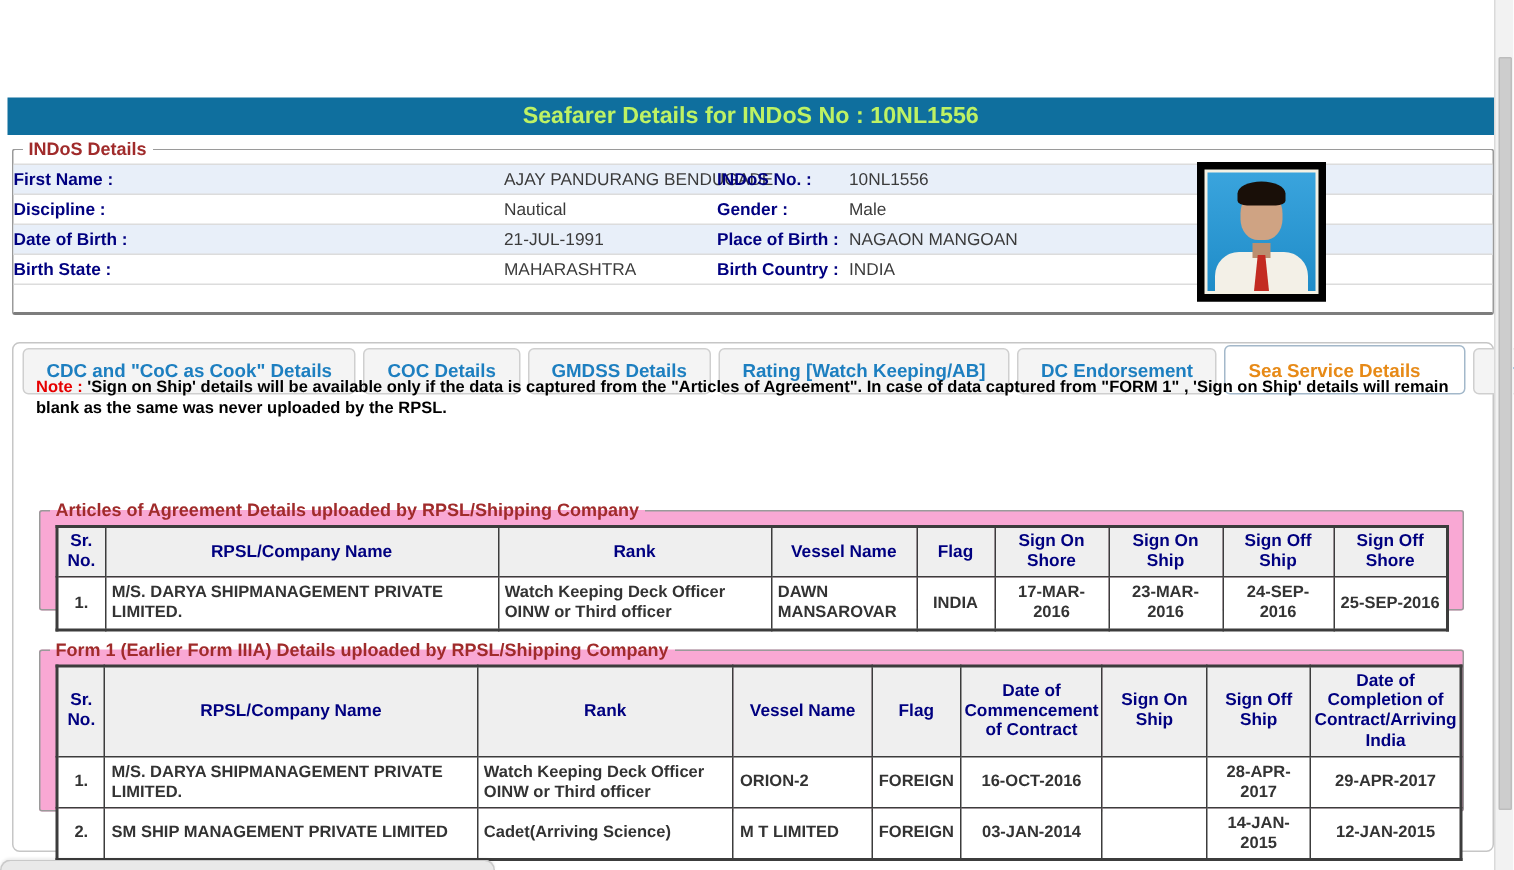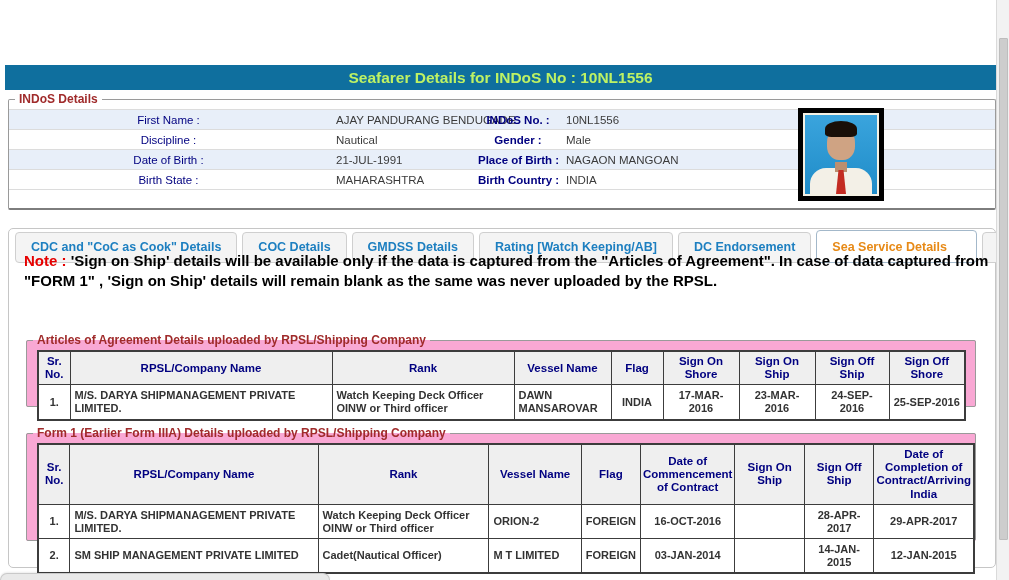--- a/index.html
+++ b/index.html
@@ -26,23 +26,23 @@
     position:absolute; left:8px; top:92px; width:988px; height:118px;
     border-bottom:2px solid #7d7d7d;
   }
   
   .drows { margin-top:3px; border-top:1px solid #dcdcdc; }
   .drow {
     display:flex; align-items:center; height:20px;
     border-bottom:1px solid #dcdcdc; font-size:11.5px;
   }
   .drow.alt { background:#e8eff9; }
-  .drow .lbl1 { width:327px; text-align:center; padding-right:8px; font-weight:normal; color:#000080; }
+  .drow .lbl1 { width:327px; text-align:left; padding-right:8px; font-weight:bold; color:#000080; }
   .drow .val1 { width:142px; color:#3b3b3b; white-space:nowrap; }
-  .drow .lbl2 { width:88px;  text-align:center; padding-right:8px; font-weight:bold; color:#000080; white-space:nowrap; }
+  .drow .lbl2 { width:88px;  text-align:left; padding-right:8px; font-weight:bold; color:#000080; white-space:nowrap; }
   .drow .val2 { flex:1; color:#3b3b3b; white-space:nowrap; }
   
   .photo {
     position:absolute; left:798px; top:108px; width:86px; height:93px;
     background:#000; border:1px solid #000; padding:4px; z-index:5;
   }
   .photo-inner {
     width:100%; height:100%; background:#f4f1e4; padding:2px; position:relative;
   }
   .photo-sky {
@@ -74,21 +74,21 @@
     color:#1d7fc0; font-weight:bold; font-size:12.5px;
     padding:7px 15px 8px 15px; margin-top:4px; cursor:pointer; white-space:nowrap;
   }
   .tab.active {
     background:#fff; border:1px solid #a3b8ca; color:#e78a17;
     padding:9px 29px 8px 15px; margin-top:0;
   }
   
   .note {
     position:absolute; left:15px; top:22px; width:966px;
-    font-size:15px; font-weight:bold; color:#000; line-height:1.3;
+    font-size:11px; font-weight:bold; color:#000; line-height:1.3;
   }
   .note .note-prefix { color:#e60000; }
   
   .tbl-fieldset { position:absolute; left:17px; width:950px; background:#f9a8d4; }
   .fs-articles { top:104px; height:74px; }
   .fs-form1   { top:197px; height:115px; }
   .datatable {
     border-collapse:collapse; margin:3px 0 0 10px; table-layout:fixed;
     border:2px solid #3c3c3c;
   }
@@ -263,21 +263,21 @@
             <td class="tl">ORION-2</td>
             <td>FOREIGN</td>
             <td>16-OCT-2016</td>
             <td></td>
             <td>28-APR-2017</td>
             <td>29-APR-2017</td>
           </tr>
           <tr>
             <td>2.</td>
             <td class="tl">SM SHIP MANAGEMENT PRIVATE LIMITED</td>
-            <td class="tl">Cadet(Nautical Officer)</td>
+            <td class="tl">Cadet(Arriving Science)</td>
             <td class="tl">M T LIMITED</td>
             <td>FOREIGN</td>
             <td>03-JAN-2014</td>
             <td></td>
             <td>14-JAN-2015</td>
             <td>12-JAN-2015</td>
           </tr>
         </tbody>
       </table>
   </fieldset>

